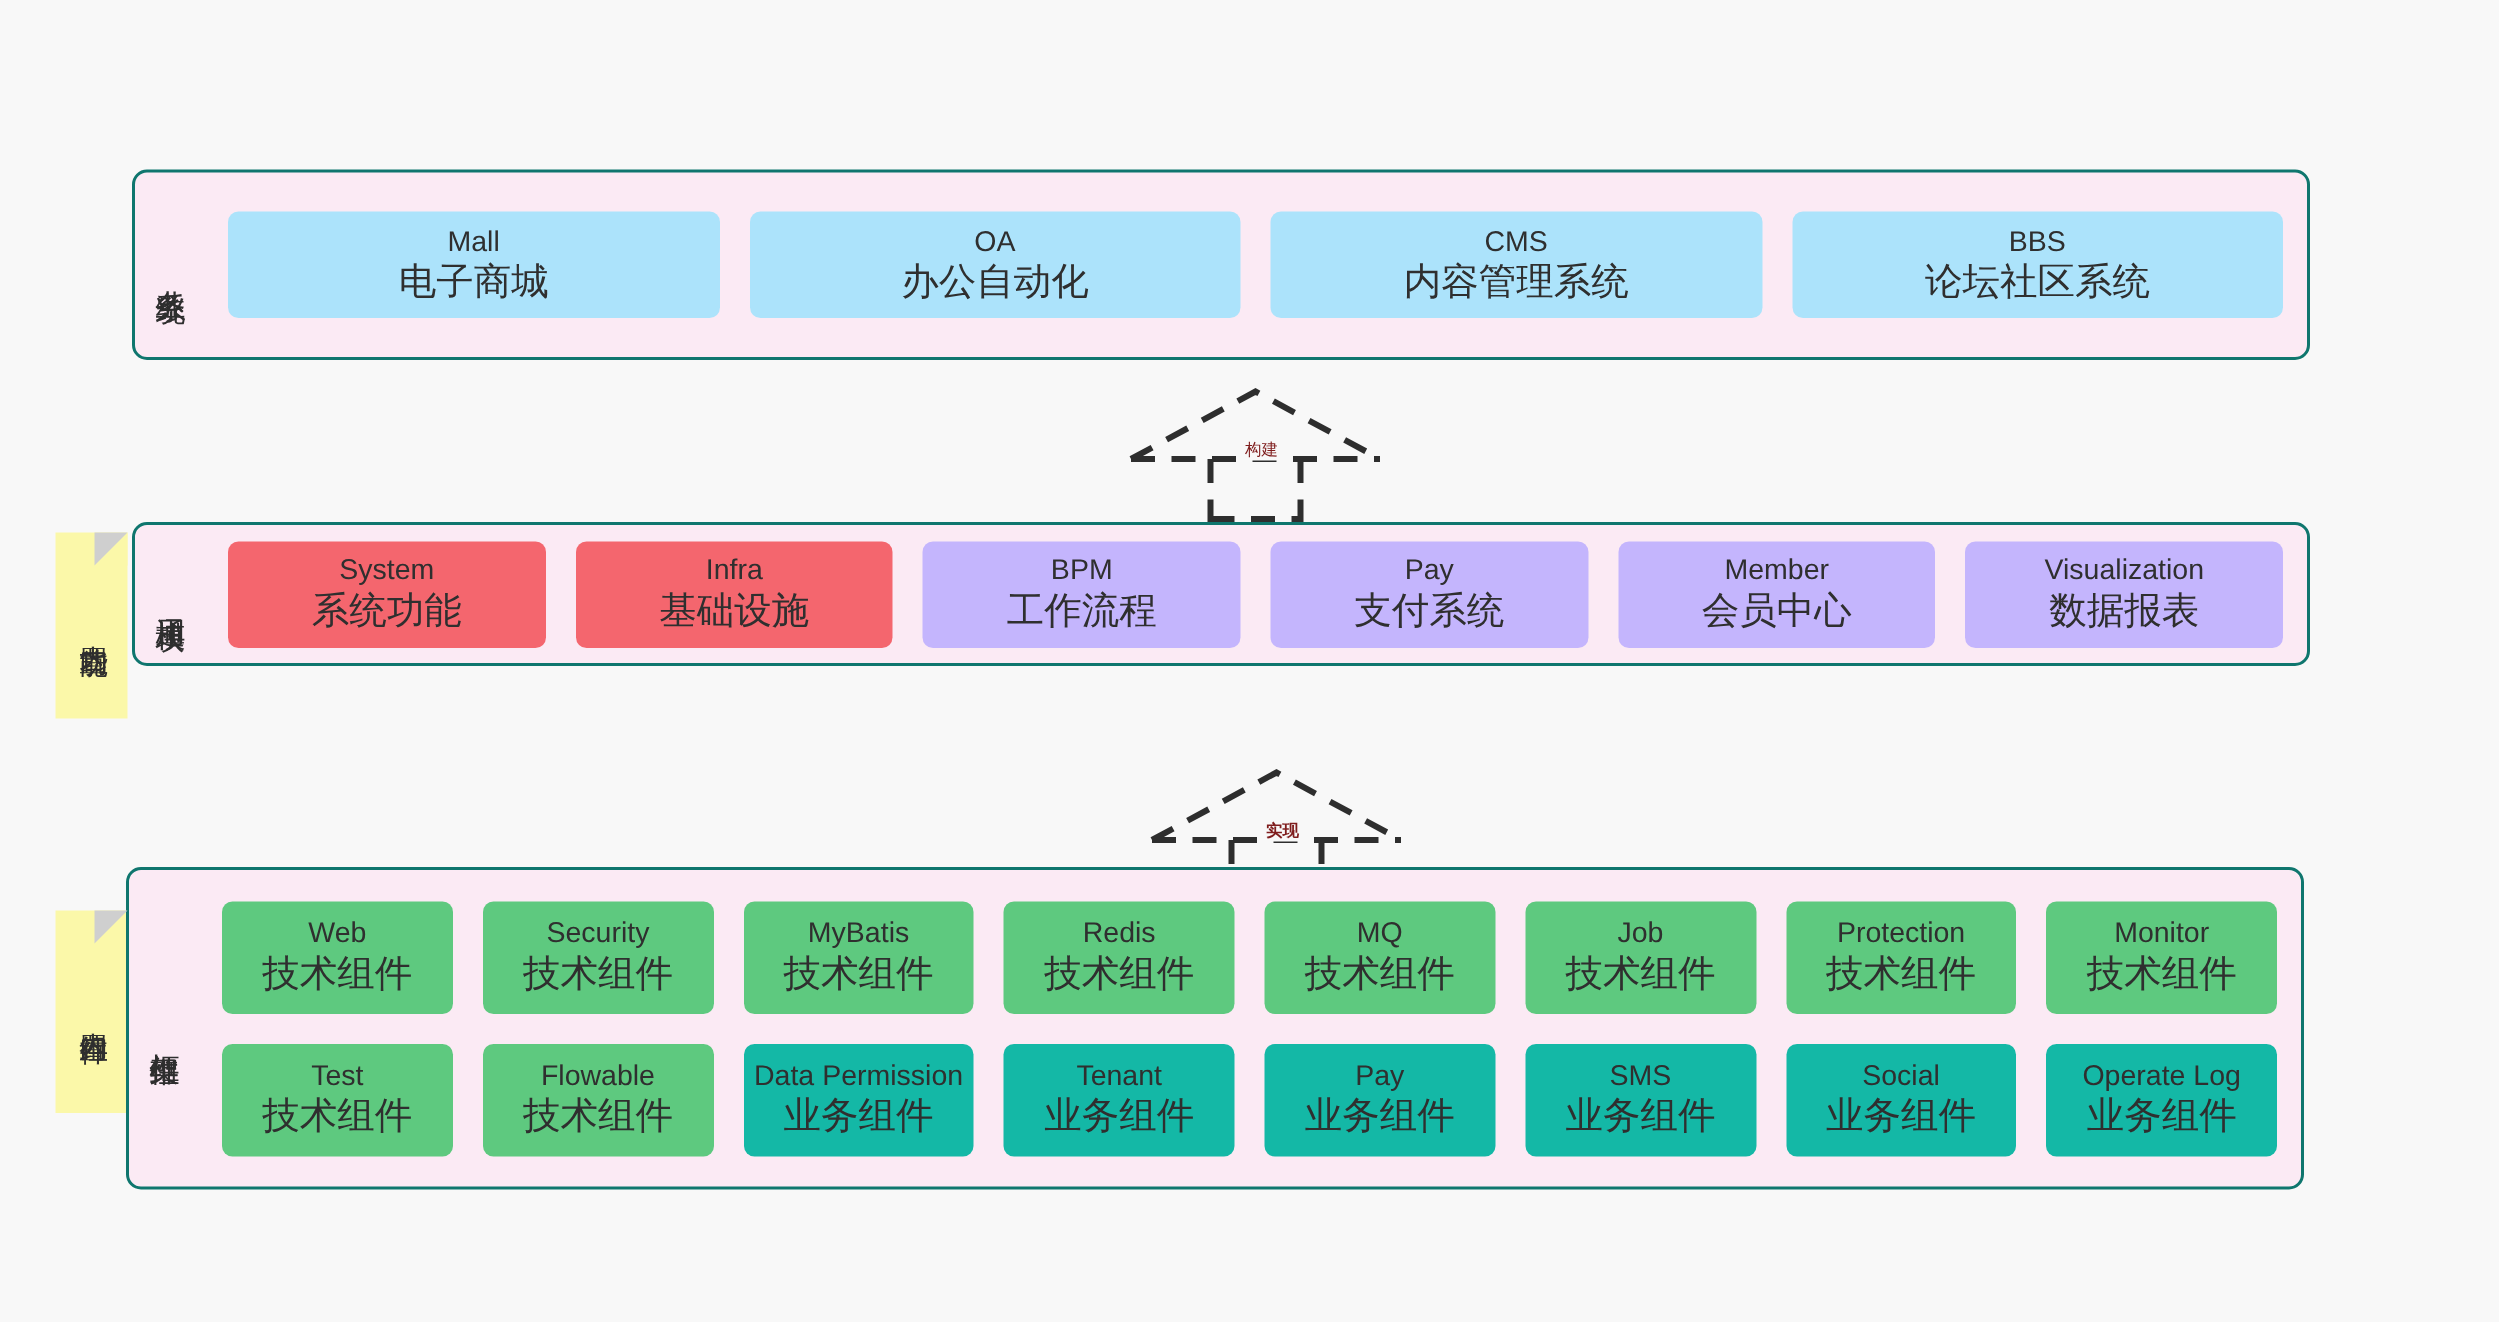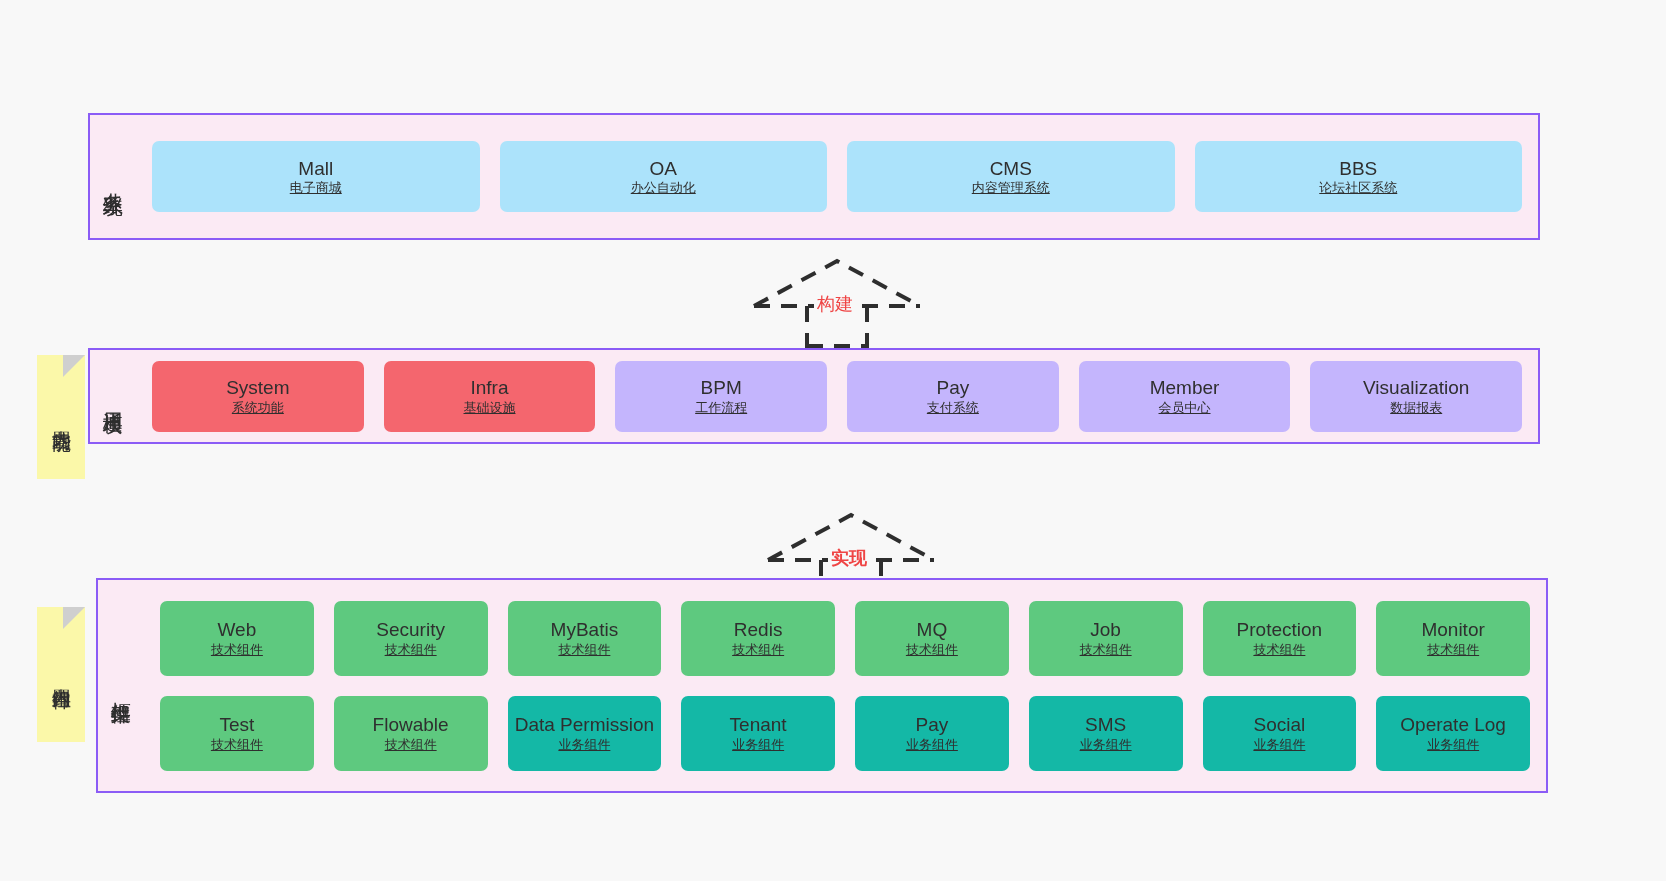--- a/index.html
+++ b/index.html
@@ -20,22 +20,22 @@
     position: absolute;
     left: 0; top: 0;
     width: 1666px;
     height: 881px;
   }
 
   
   .layer {
     position: absolute;
     background: #fbeaf4;
-    border: 2px solid #8b5cf6;
-    border-radius: 0;
+    border: 2px solid #0f766e;
+    border-radius: 10px;
     box-sizing: border-box;
     display: flex;
     align-items: stretch;
   }
 
   .layer-title {
     flex: 0 0 auto;
     width: 46px;
     display: flex;
     align-items: center;
@@ -75,35 +75,34 @@
     text-align: center;
     line-height: 1.22;
     box-sizing: border-box;
     padding: 4px 6px;
   }
   .card .t-en {
     font-size: 19px;
     color: #2f2f2f;
   }
   .card .t-cn {
-    font-size: 13px;
+    font-size: 25px;
     color: #2f2f2f;
-    text-decoration: underline;
   }
 
   .c-blue      { background: #ace3fb; }
   .c-red       { background: #f4666e; }
   .c-pink      { background: #c4b5fd; }
   .c-green     { background: #5ec97f; }
   .c-lightgreen{ background: #14b8a6; }
 
   
   #layer-business { left: 88px;  top: 113px; width: 1452px; height: 127px; }
   #layer-common   { left: 88px;  top: 348px; width: 1452px; height: 96px; }
-  #layer-frame    { left: 96px;  top: 578px; width: 1452px; height: 215px; justify-content: center; }
+  #layer-frame    { left: 84px;  top: 578px; width: 1452px; height: 215px; justify-content: center; }
 
   #layer-business .card,
   #layer-common   .card { height: 71px; }
   #layer-frame    .card { height: 75px; }
 
   
   .sticky {
     position: absolute;
     width: 48px;
     background: #fbf8a9;
@@ -140,26 +139,27 @@
   #sticky-common { left: 37px; top: 355px; height: 124px; }
   #sticky-frame  { left: 37px; top: 607px; height: 135px; }
 
   
   .connector {
     position: absolute;
   }
   .connector svg { display: block; }
   .connector-label {
     position: absolute;
-    font-size: 18px;
-    color: #ef4444;
+    font-size: 11px;
+    color: #7f1d1d;
     background: #f8f8f8;
     padding: 0 3px;
     white-space: nowrap;
     user-select: none;
+    margin-left: 13px;
   }
   #connector-build   { left: 752px; top: 258px; width: 170px; height: 90px; }
   #connector-build   .connector-label { left: 62px; top: 34px; }
   #connector-impl    { left: 766px; top: 512px; width: 170px; height: 90px; font-weight: bold; }
   #connector-impl    .connector-label { left: 62px; top: 34px; }
 </style>
 </head>
 <body>
 
 <div id="canvas">

